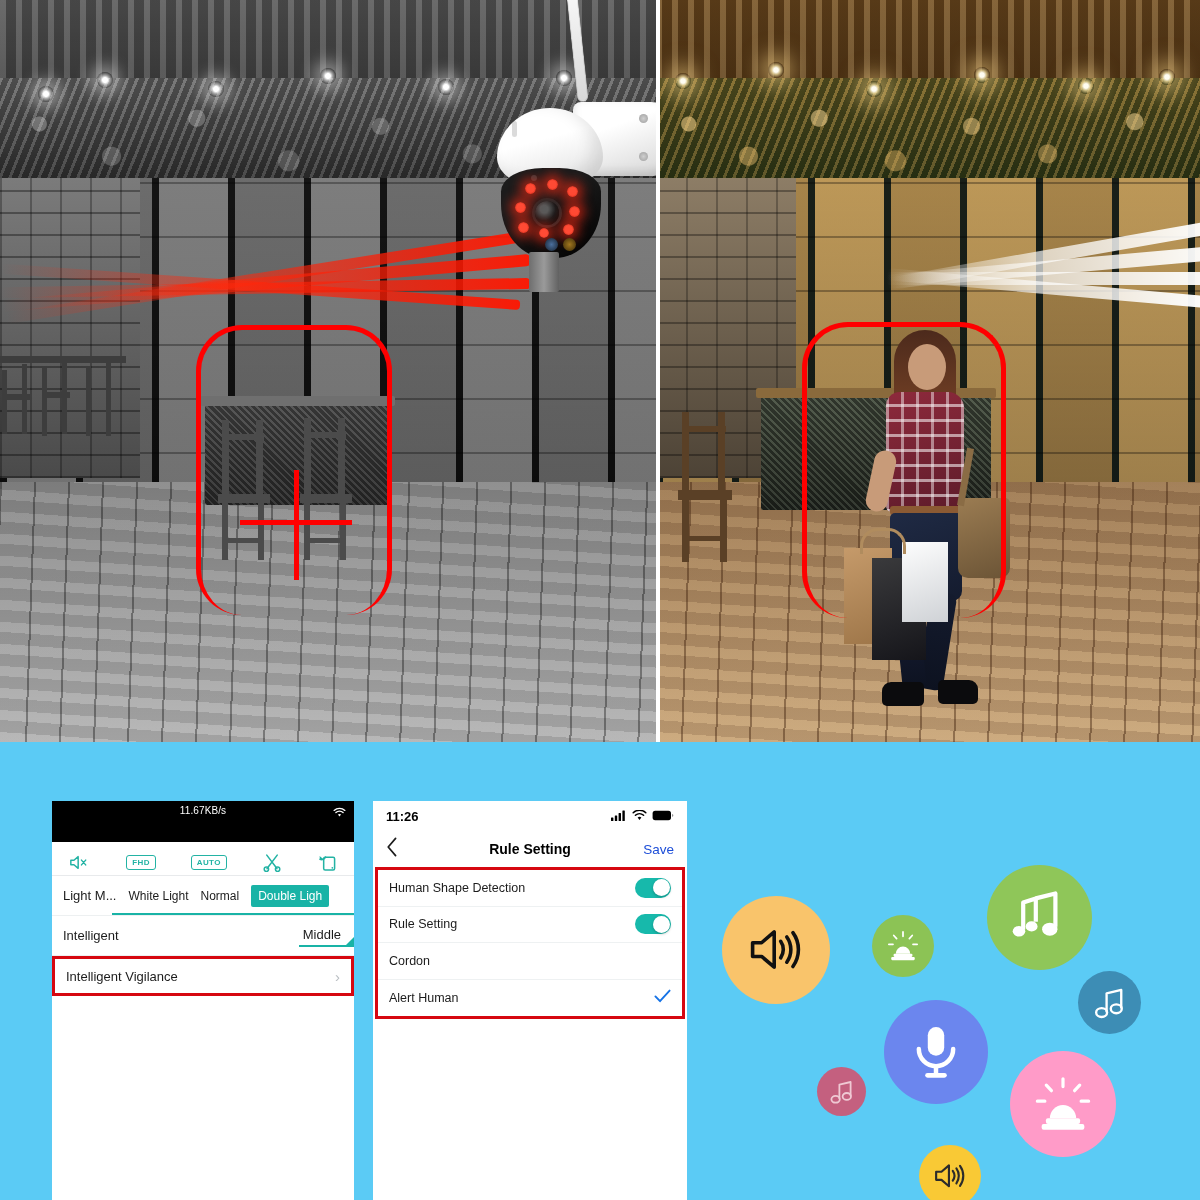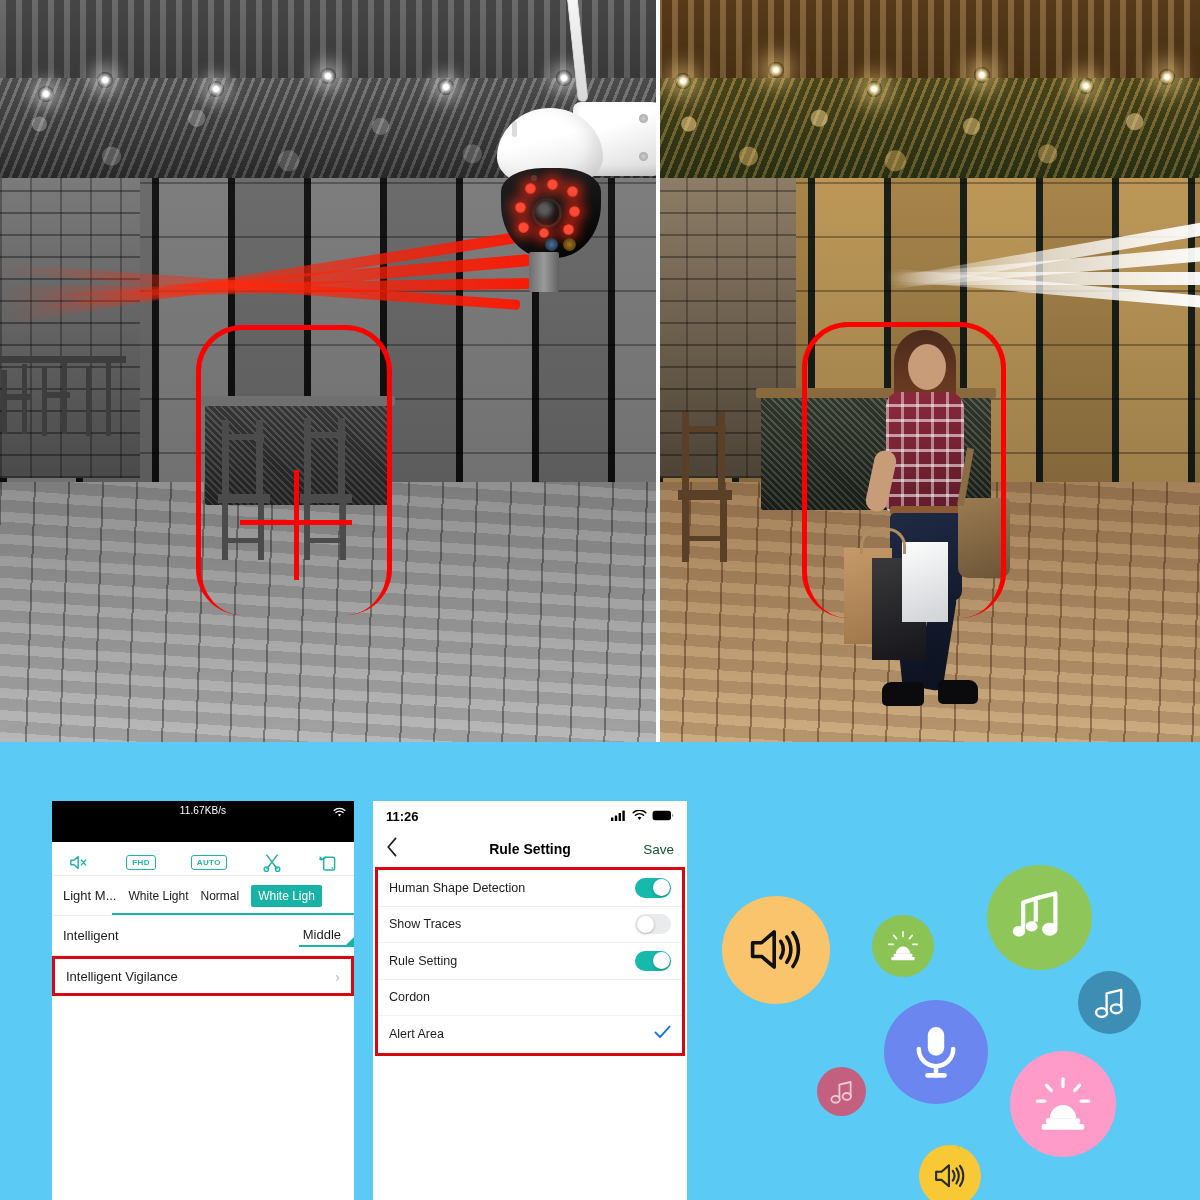--- a/index.html
+++ b/index.html
@@ -386,21 +386,21 @@
   }
   #phone-b-navbar {
     height: 36px; display: flex; align-items: center;
     padding: 0 13px; background: #fff; position: relative;
   }
   #phone-b-navbar .nav-title {
     position: absolute; left: 0; right: 0; text-align: center;
     font-size: 14px; font-weight: bold; color: #000;
   }
   #phone-b-navbar .nav-save {
-    margin-left: auto; font-size: 13.5px; color: #14532d; position: relative; z-index: 2;
+    margin-left: auto; font-size: 13.5px; color: #1d4ed8; position: relative; z-index: 2;
   }
   #phone-b-navbar .nav-back { position: relative; z-index: 2; }
 
   #rule-list-frame {
     margin: 0 2px; border: 3px solid #D60710; background: #fff;
   }
   .rule-row {
     display: flex; align-items: center;
     height: 36.5px; padding: 0 11px;
     border-bottom: 1px solid #eef1f2; background: #fff;
@@ -643,21 +643,21 @@
           <circle cx="15.6" cy="15.6" r=".9" fill="#23b3a4"></circle>
         </svg>
       </div>
     </div>
 
     <div class="srow" id="srow-lightmode">
       <span class="srow-label">Light M...</span>
       <div class="lightmode-opts">
         <span class="lm-opt">White Light</span>
         <span class="lm-opt">Normal</span>
-        <span class="lm-opt sel">White Ligh</span>
+        <span class="lm-opt sel">Double Ligh</span>
       </div>
       <div class="lm-underline"></div>
     </div>
 
     <div class="srow">
       <span class="srow-label">Intelligent</span>
       <div class="val-wrap">
         <span class="val">Middle</span>
         <div class="val-underline"></div>
         <div class="corner-tri"></div>
@@ -717,45 +717,37 @@
 
         <div class="rule-row">
           <span class="rule-label">Human Shape Detection</span>
           <span class="rule-ctl">
             <span class="toggle on">
                 <span class="knob"></span>
               </span>
           </span>
         </div>
 
-        <div class="rule-row">
-          <span class="rule-label">Show Traces</span>
-          <span class="rule-ctl">
-            <span class="toggle off">
-                <span class="knob"></span>
-              </span>
-          </span>
-        </div>
 
         <div class="rule-row">
           <span class="rule-label">Rule Setting</span>
           <span class="rule-ctl">
             <span class="toggle on">
                 <span class="knob"></span>
               </span>
           </span>
         </div>
 
         <div class="rule-row">
           <span class="rule-label">Cordon</span>
           <span class="rule-ctl"></span>
         </div>
 
         <div class="rule-row">
-          <span class="rule-label">Alert Area</span>
+          <span class="rule-label">Alert Human</span>
           <span class="rule-ctl">
             <span class="check-mark">
               <svg width="17" height="14" viewBox="0 0 17 14">
                 <path d="M1.4 7.4 6 12.2 15.6 1.6" stroke="#1673E6" stroke-width="1.9" fill="none" stroke-linecap="round" stroke-linejoin="round"></path>
               </svg>
             </span>
           </span>
         </div>
 
       </div>

